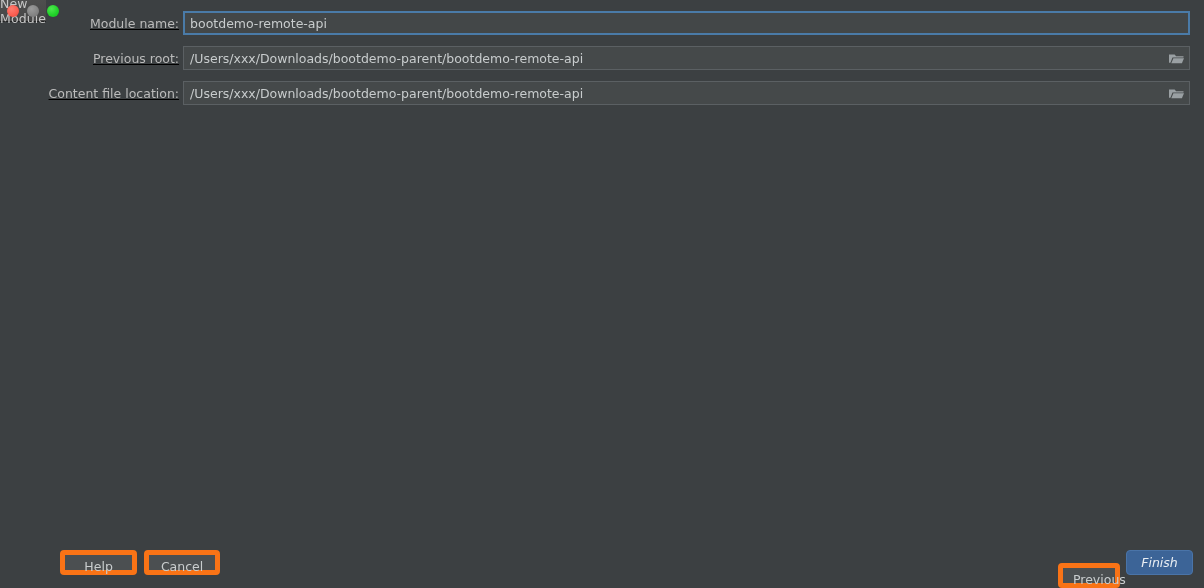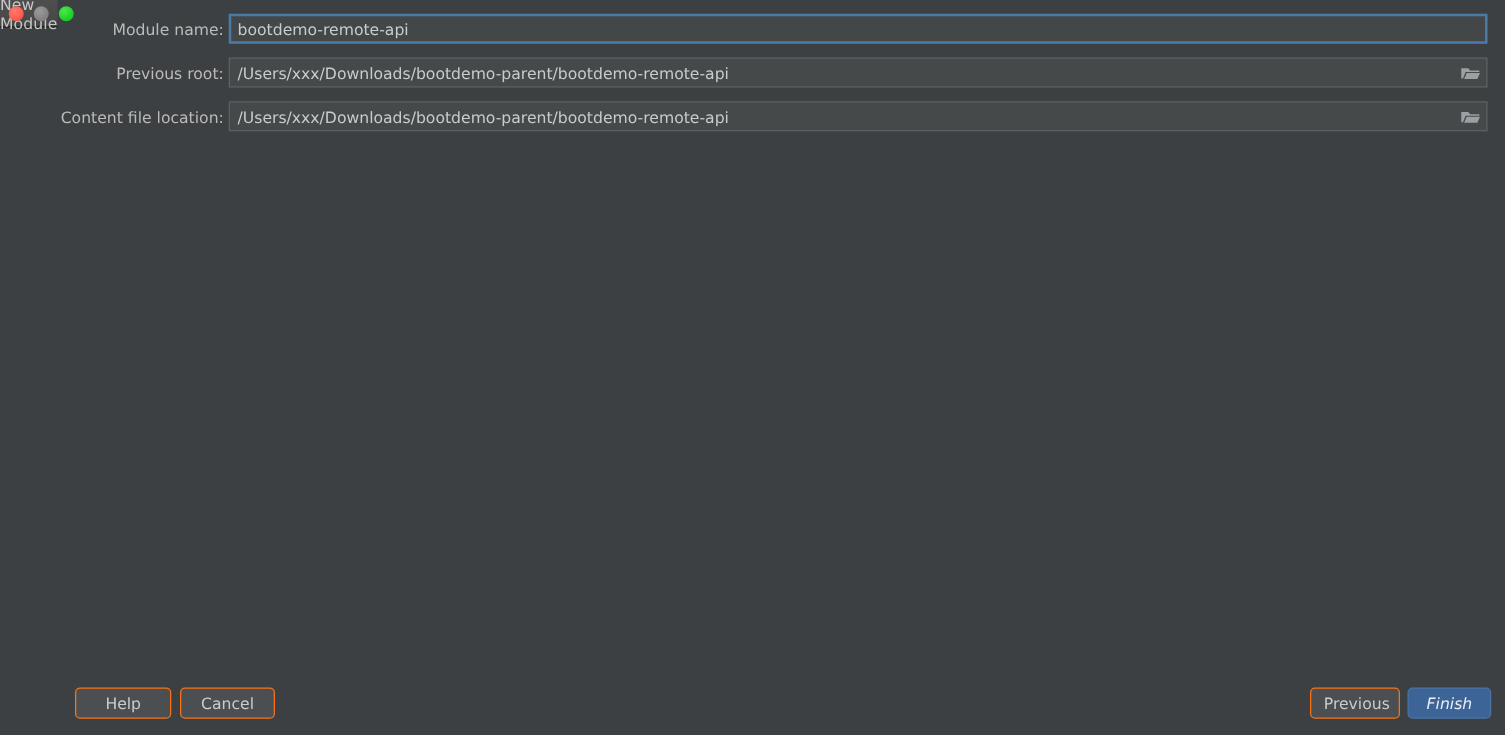--- a/index.html
+++ b/index.html
@@ -66,20 +66,21 @@
     position: relative;
   }
 
   .row {
     position: absolute;
     left: 0;
     right: 0;
     height: 24px;
     display: flex;
     align-items: center;
+    text-decoration: underline;
   }
   .row.r1 { top: 11px; }
   .row.r2 { top: 46px; }
   .row.r3 { top: 81px; }
 
   .label {
     width: 133px;
     flex: 0 0 133px;
     text-align: right;
     padding-right: 0px;
@@ -142,40 +143,40 @@
     right: 0;
     bottom: 0;
     height: 52px;
   }
   .btn {
     position: absolute;
     box-sizing: border-box;
     height: 25px;
     border-radius: 4px;
     background: #4b4f51;
-    border: 1px solid #f97316;
+    border: 5px solid #f97316;
     color: #c9cdce;
     font-family: "DejaVu Sans", "Liberation Sans", sans-serif;
     font-size: 12.5px;
     line-height: 23px;
     text-align: center;
     padding: 0 10px;
     cursor: pointer;
     user-select: none;
     white-space: nowrap;
   }
   .btn.primary {
     background: #3c6497;
     border: 1px solid #4a74a8;
     color: #e9eef3;
     font-style: italic;
   }
   .btn-help     { left: 14px;   bottom: 13px; width: 77px; }
   .btn-cancel   { left: 98px;   bottom: 13px; width: 76px; }
-  .btn-previous { right: 84px;  bottom: 13px; width: 72px; }
+  .btn-previous { right: 84px;  bottom: 0; width: 62px; }
   .btn-finish   { right: 11px;  bottom: 13px; width: 67px; }
 </style>
 </head>
 <body>
 
 <div class="window">
 
   <div class="titlebar">
     <div class="traffic">
       <span class="light close"></span>

